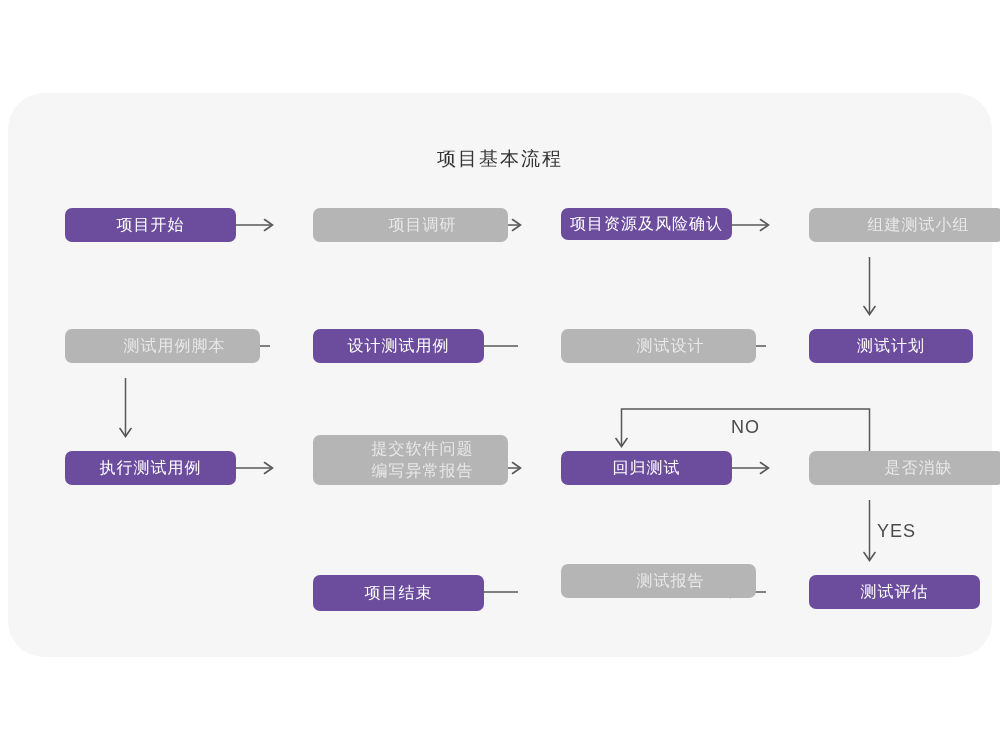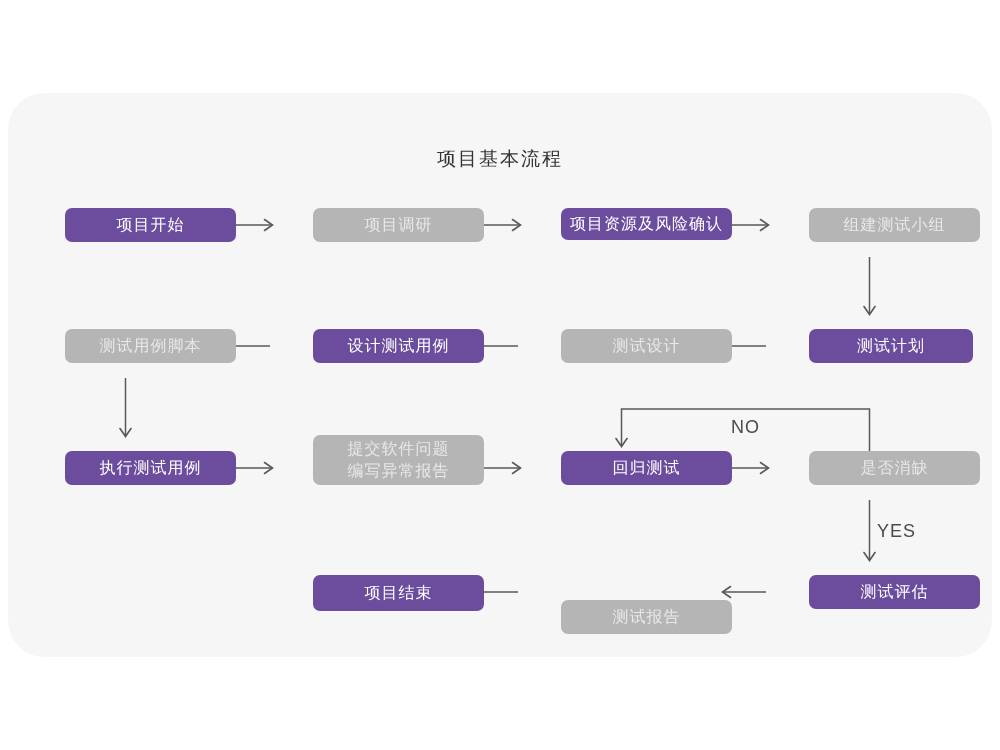--- a/index.html
+++ b/index.html
@@ -45,21 +45,21 @@
     justify-content: center;
     border-radius: 7px;
     font-size: 16px;
     line-height: 22px;
     letter-spacing: 1px;
     white-space: pre-line;
     text-align: center;
     margin-left: 25px;
   }
   .node.purple { background: #6b4c9d; color: #ffffff; }
-  .node.gray   { background: #b5b5b6; color: #e8e8e8; }
+  .node.gray   { background: #b5b5b6; color: #e8e8e8; padding-left: 24px; }
   .edge-label {
     position: absolute;
     transform: translate(-50%, -50%);
     font-size: 18px;
     letter-spacing: 1px;
     color: #4a4a4a;
   }
 </style>
 </head>
 <body>
@@ -99,20 +99,20 @@
       <div class="node purple" style="left: 784px; top: 329px; width: 164px; height: 34px; text-align: center;">测试计划</div>
       <div class="node gray" style="left: 536px; top: 329px; width: 171px; height: 34px;">测试设计</div>
       <div class="node purple" style="left: 288px; top: 329px; width: 171px; height: 34px;">设计测试用例</div>
       <div class="node gray" style="left: 40px; top: 329px; width: 171px; height: 34px;">测试用例脚本</div>
       <div class="node purple" style="left: 40px; top: 451px; width: 171px; height: 34px;">执行测试用例</div>
       <div class="node gray" style="left: 288px; top: 435px; width: 171px; height: 50px;">提交软件问题
 编写异常报告</div>
       <div class="node purple" style="left: 536px; top: 451px; width: 171px; height: 34px;">回归测试</div>
       <div class="node gray" style="left: 784px; top: 451px; width: 171px; height: 34px;">是否消缺</div>
       <div class="node purple" style="left: 784px; top: 575px; width: 171px; height: 34px;">测试评估</div>
-      <div class="node gray" style="left: 536px; top: 600px; width: 171px; height: 34px; text-align: right;">测试报告</div>
+      <div class="node gray" style="left: 536px; top: 564px; width: 171px; height: 34px; text-align: right;">测试报告</div>
       <div class="node purple" style="left: 288px; top: 575px; width: 171px; height: 36px;">项目结束</div>
     </div>
   <div id="labels-layer">
       <div class="edge-label" style="left: 745.5px; top: 427px;">NO</div>
       <div class="edge-label" style="left: 896.5px; top: 531px;">YES</div>
     </div>
 </div>
 
 </body></html>

